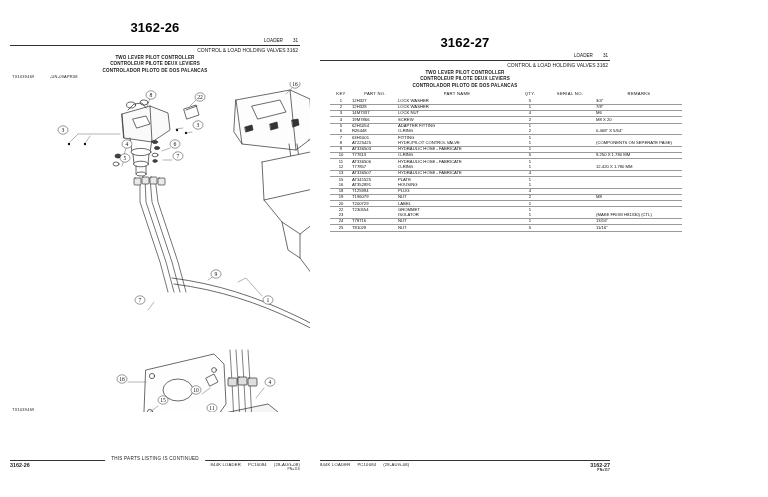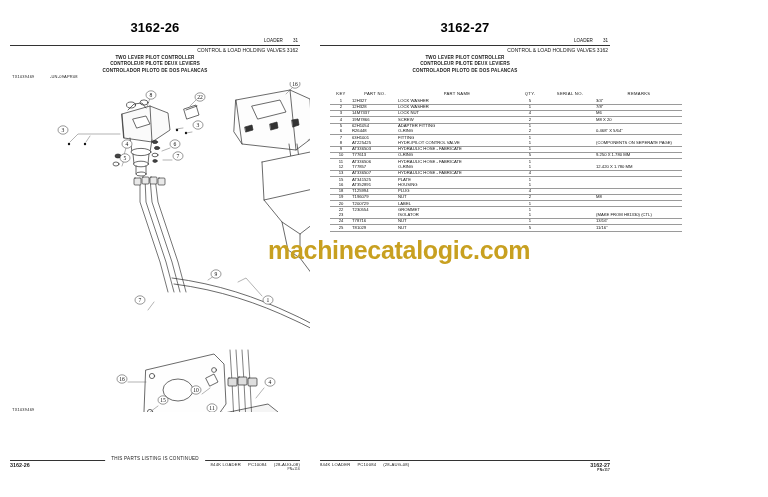--- a/index.html
+++ b/index.html
@@ -22,21 +22,21 @@
     position: relative;
   }
   .page {
     width: 384px;
     height: 497px;
     position: relative;
     box-sizing: border-box;
     background: #fff;
   }
   .page-left  { padding: 0 10px; }
-  .page-right { padding: 0 10px; }
+  .page-right { padding: 15px 10px; }
 
   
   .page-number-top {
     text-align: center;
     font-size: 13px;
     font-weight: bold;
     letter-spacing: .2px;
     margin-top: 20px;
     color: #000;
   }
@@ -652,14 +652,13 @@
           <span>(28-AUG-08)</span>
         </div>
       </div>
       <div class="footer-pageno right">
         <span>3162-27</span>
         <span class="footer-sub">PN=117</span>
       </div>
     </div>
   </div>
 
-  <div class="watermark">machinecatalogic.com</div>
 </div>
 
 </body></html>

